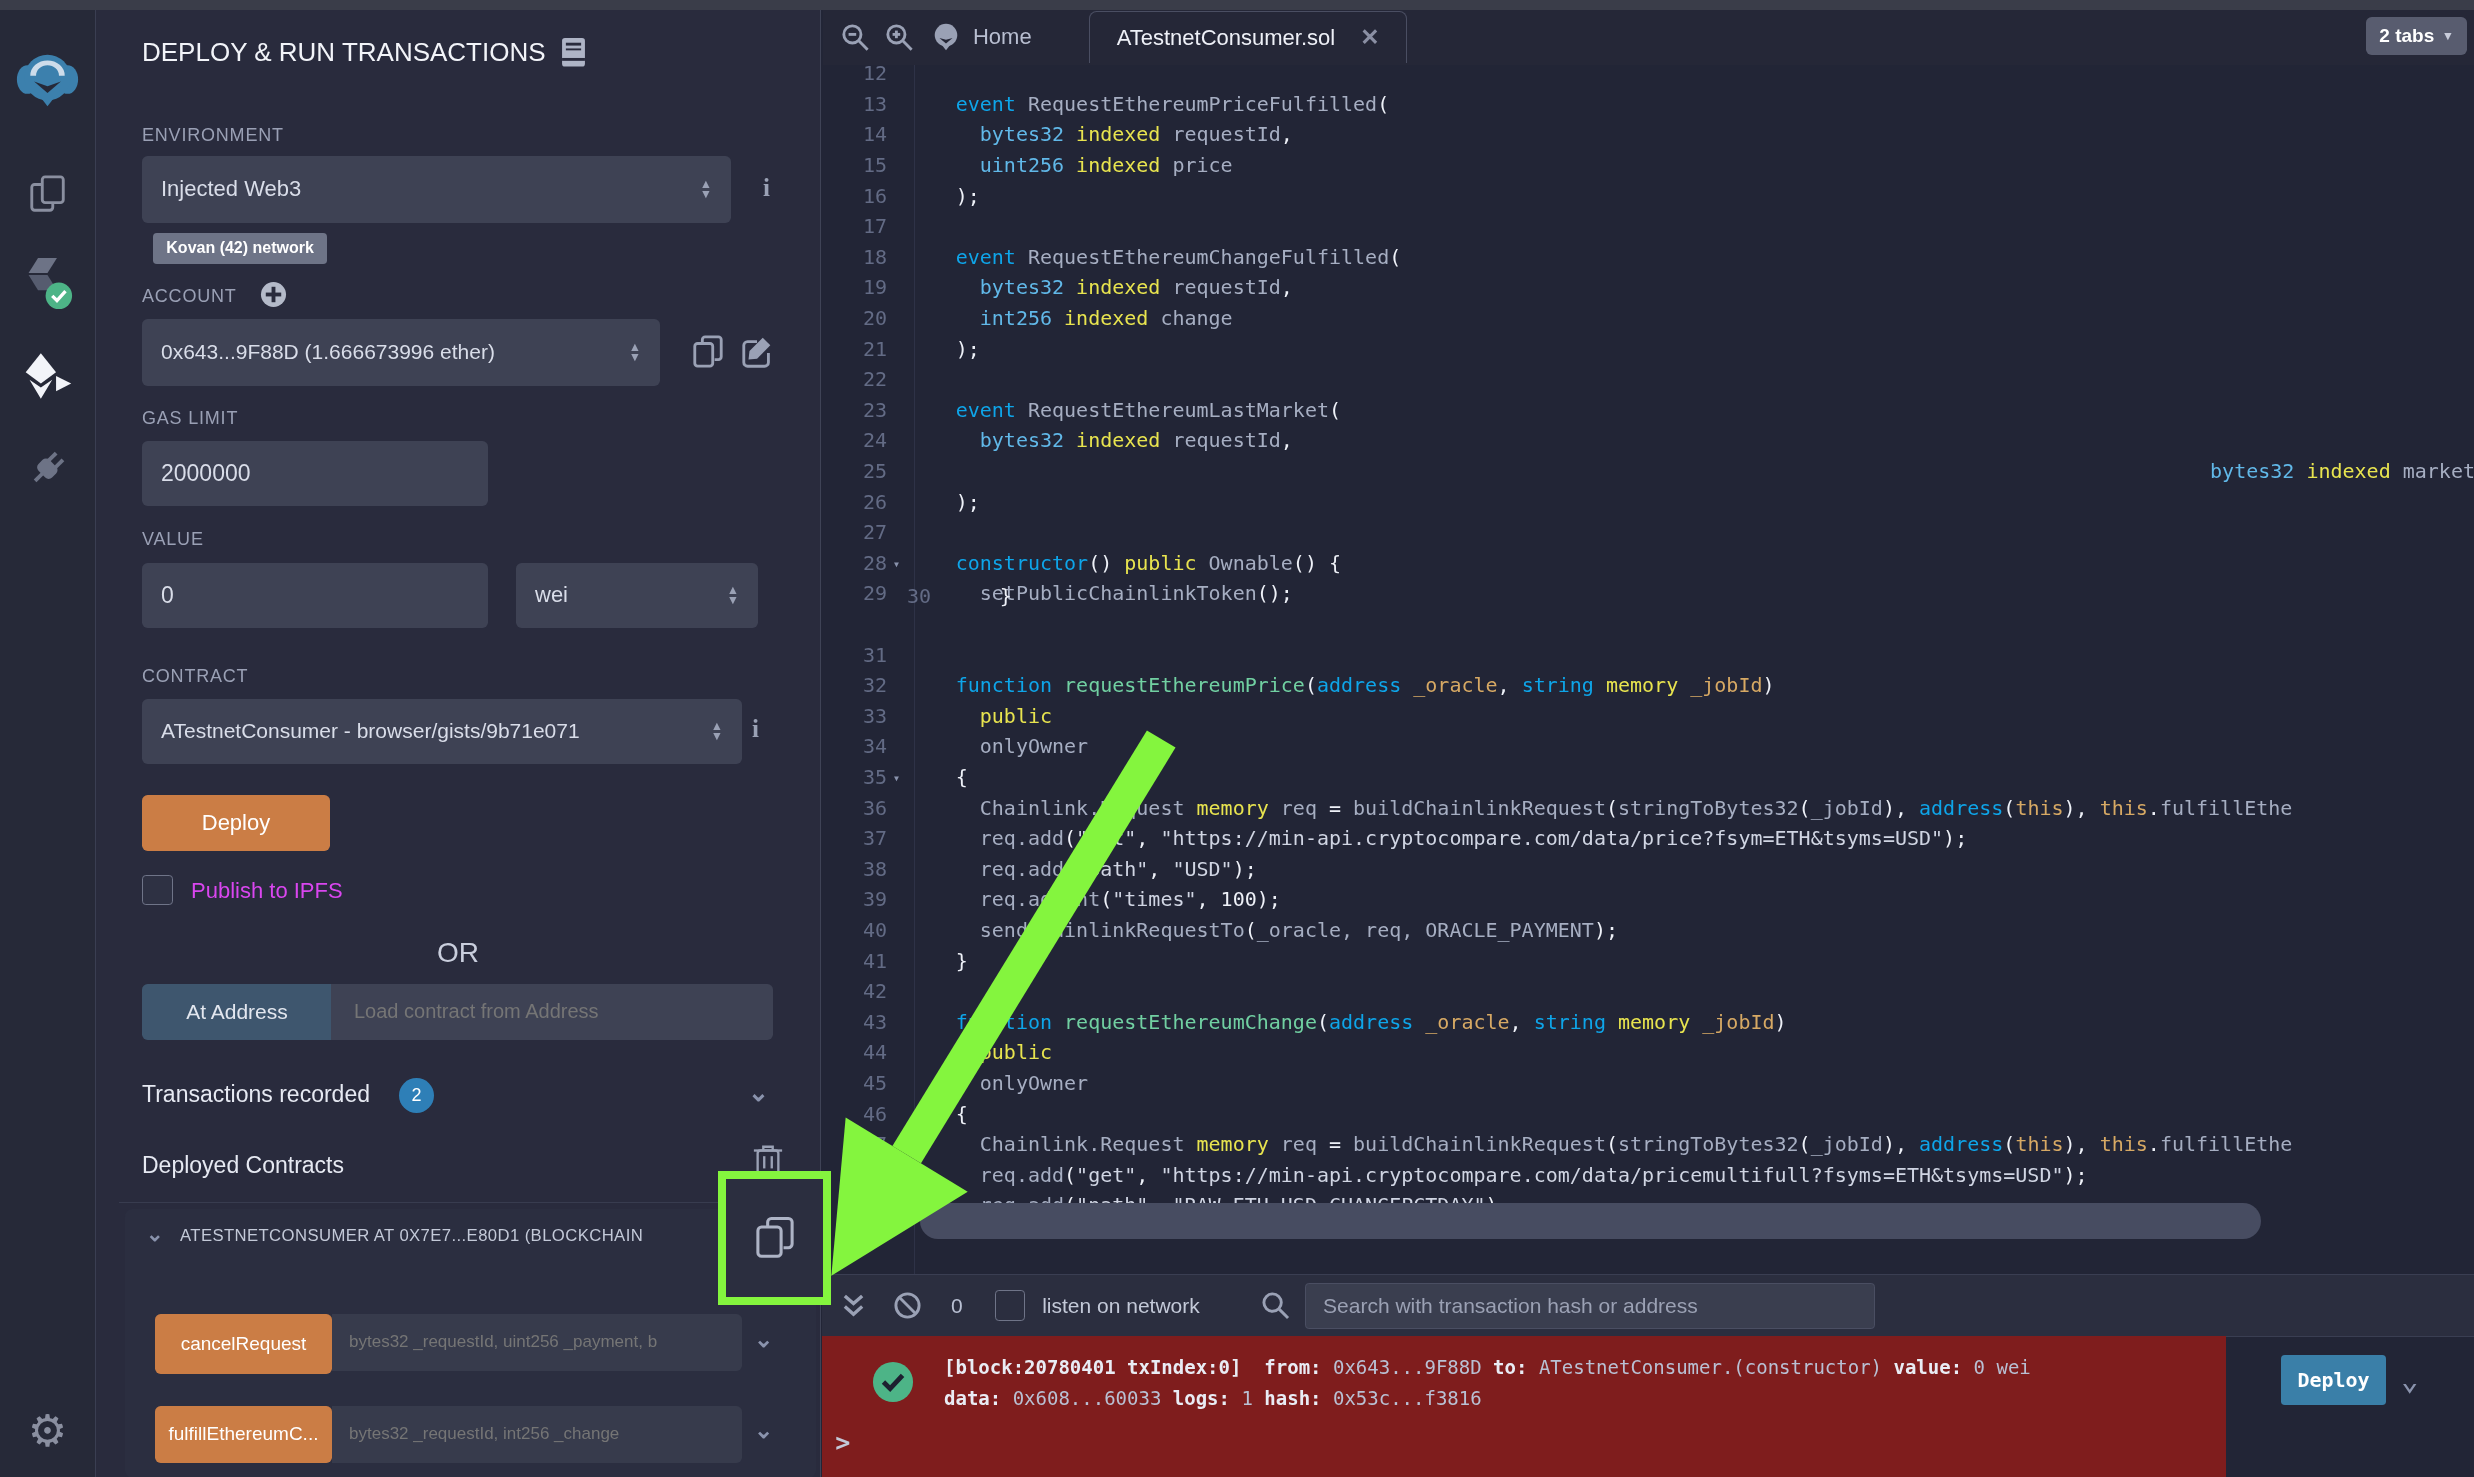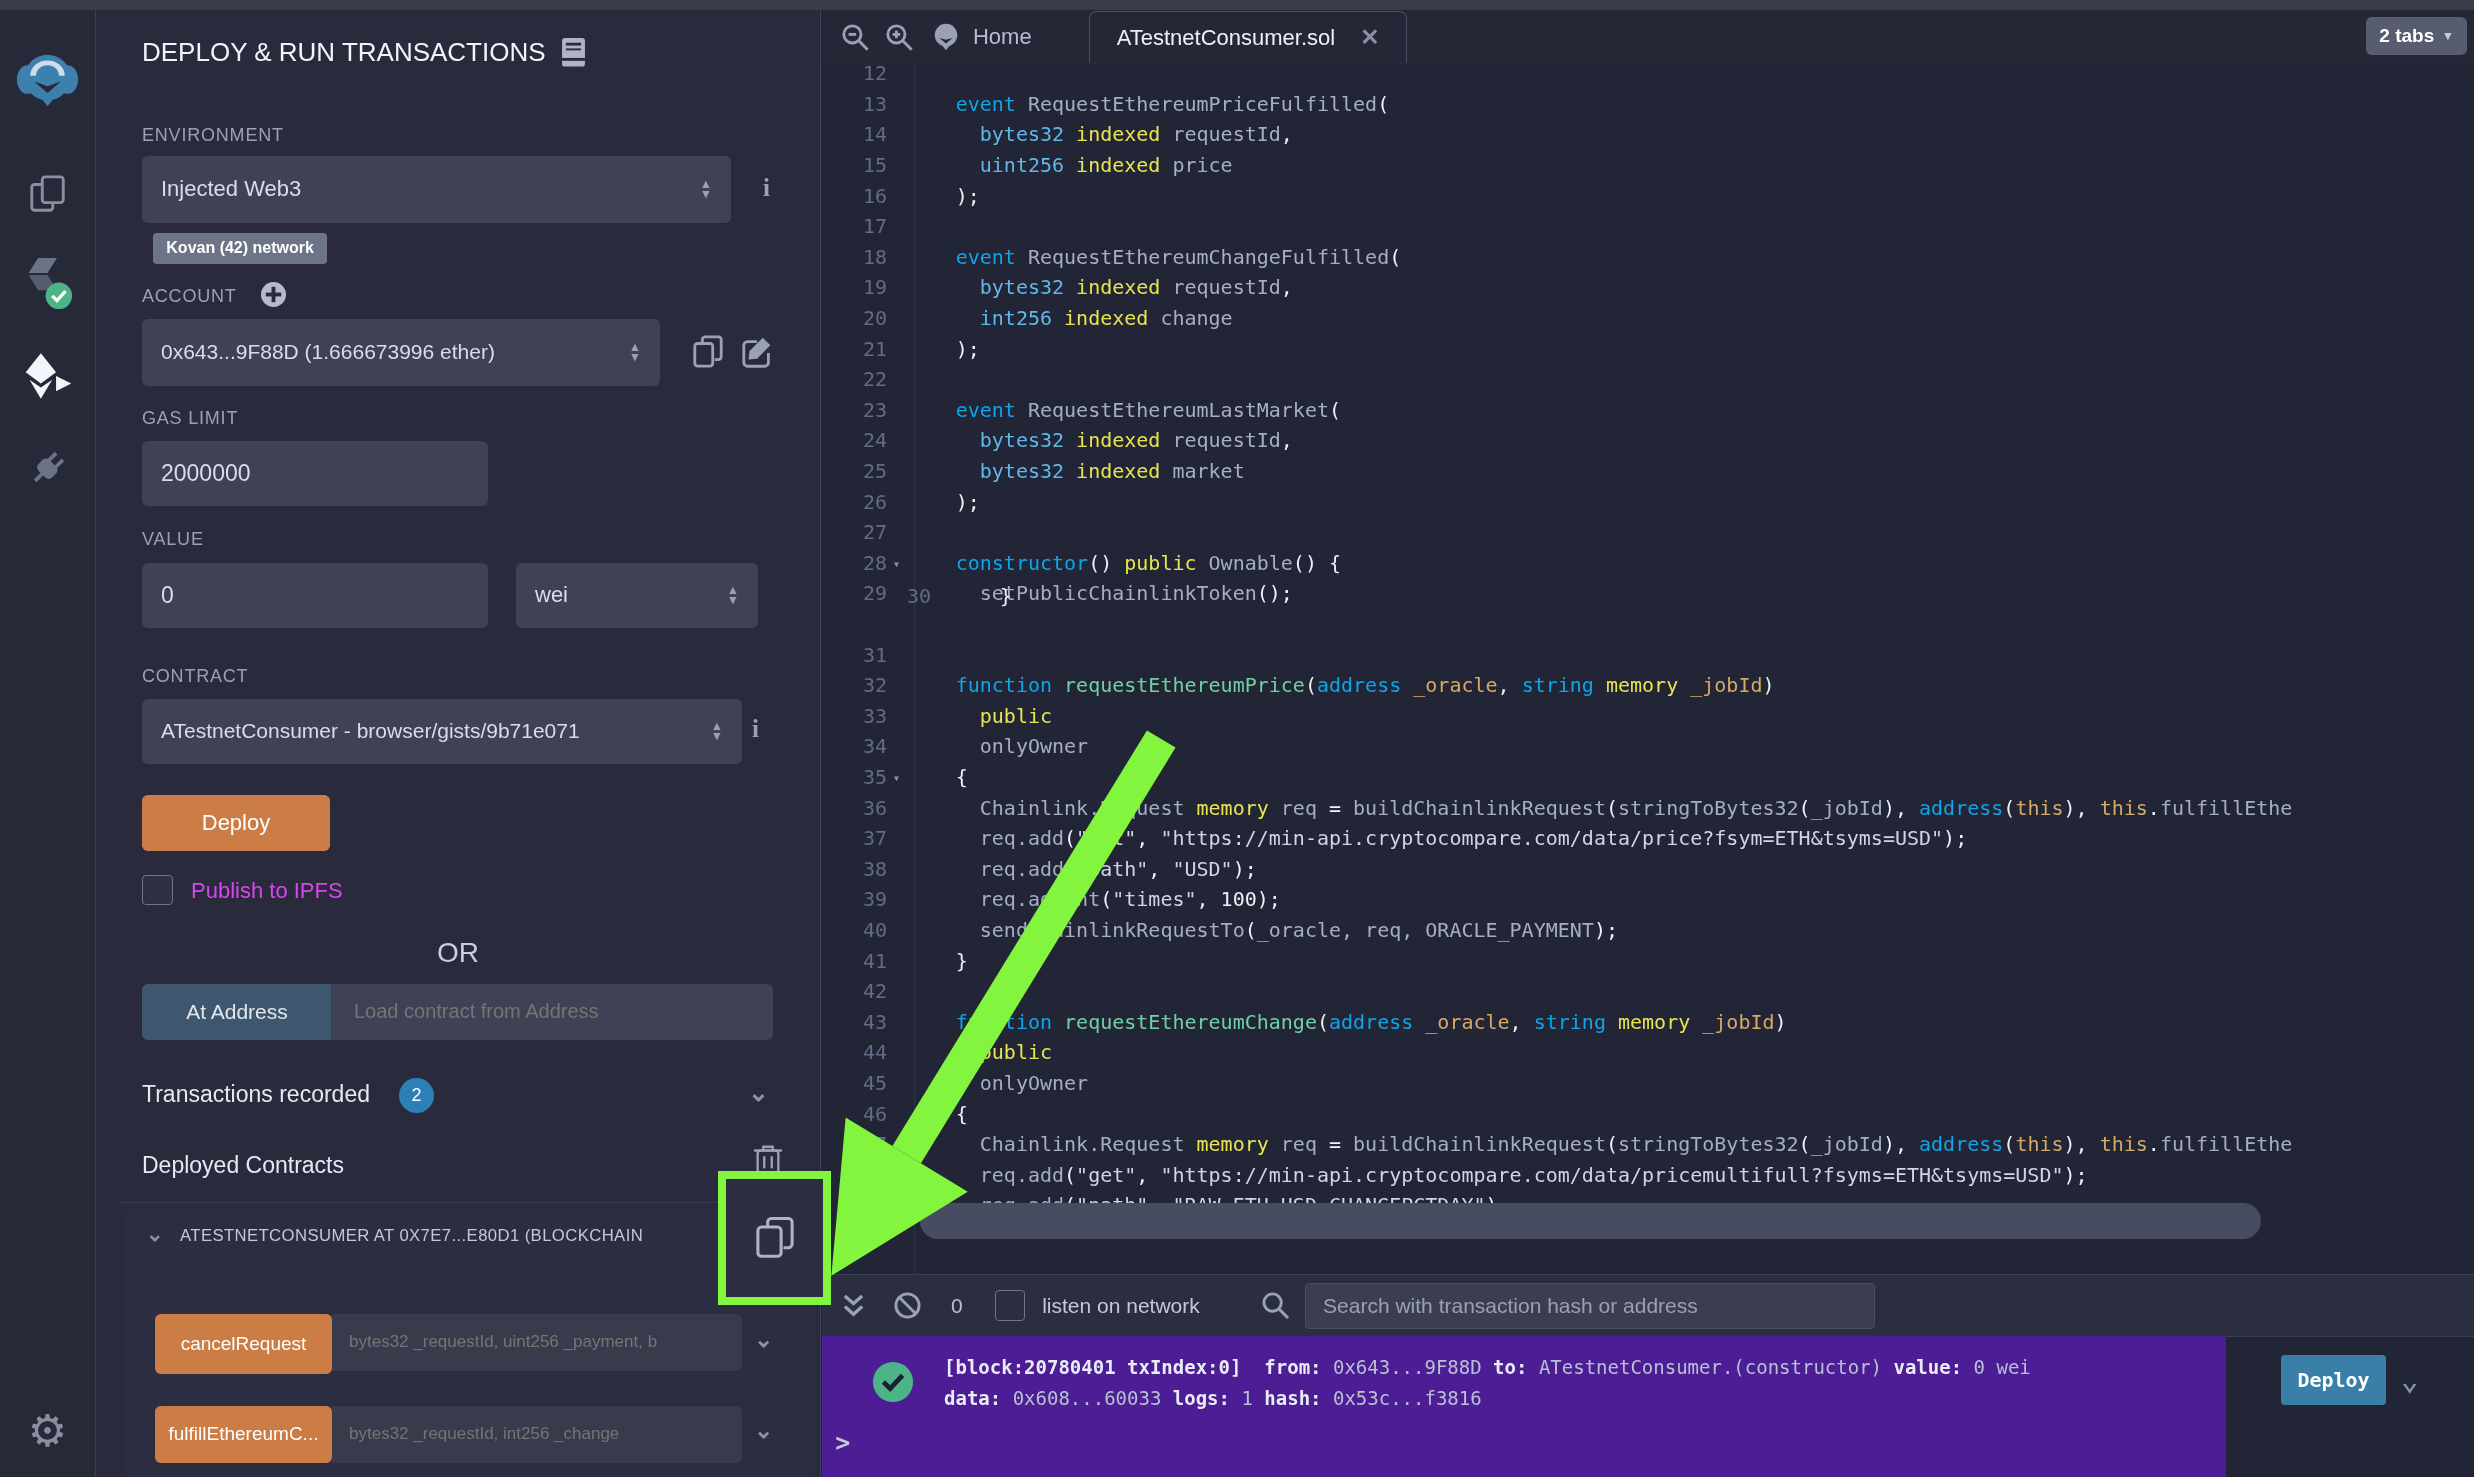--- a/index.html
+++ b/index.html
@@ -34,21 +34,21 @@
   .code-line{position:absolute;left:0;width:1653px;height:30.5px;display:flex;align-items:center;white-space:pre;}
   .ln{width:65px;text-align:right;color:#636b85;flex:none;}
   .fold{width:29px;padding-left:5.7px;font-size:12.4px;color:#8a93ad;flex:none;cursor:pointer;}
   .src{padding-left:34px;}
   .tk-kw{color:#0ea5e9}.tk-ty{color:#61b8e8}.tk-fn{color:#71d0a2}.tk-yl{color:#e8e44f}
   .tk-or{color:#d7a964}.tk-id{color:#a6aec2}.tk-pu{color:#eef1f8}.tk-st{color:#d0d5e3}
   #hscroll{left:920px;top:1203px;width:1341px;height:36px;background:#474c61;border-radius:18px;cursor:grab;}
   
   #termbar{left:822px;top:1274px;width:1653px;height:61px;background:#2b2e3f;border-top:1px solid #3a3e52;
       border-bottom:1px solid #3a3e52;display:flex;align-items:center;}
-  #termbody{left:822px;top:1336px;width:1404px;height:142px;background:#4c1d95;
+  #termbody{left:822px;top:1336px;width:1404px;height:142px;background:#7f1d1d;
       font-family:"DejaVu Sans Mono",monospace;}
   .logline{position:absolute;left:122px;font-size:19px;line-height:29px;white-space:pre;color:#b9c0d3;}
   .logline b{color:#e9ecf4;}
   #searchinput{background:#3a3e4f;border:1px solid #4a4e62;border-radius:3.8px;height:44px;width:534px;
       color:#d9dde9;font-size:21px;padding:0 17px;font-family:"Liberation Sans",sans-serif;}
   #searchinput::placeholder{color:#9ba1b4;}
   #debugbtn{position:absolute;left:1459px;top:19px;width:105px;height:50px;background:#3a7fa8;border:none;
       border-radius:3.8px;color:#fff;font-weight:bold;font-size:20px;font-family:"DejaVu Sans Mono",monospace;cursor:pointer;}
   .ckbox{width:30.5px;height:30.5px;border:1.9px solid #6f7488;border-radius:3.8px;background:transparent;cursor:pointer;box-sizing:border-box;}
   
@@ -254,21 +254,21 @@
       <div class="code-line" style="top: 85px;"><span class="ln">15</span><span class="fold"></span><span class="src"><span class="tk-ty">  uint256</span><span class="tk-yl"> indexed</span><span class="tk-id"> price</span></span></div>
       <div class="code-line" style="top: 116px;"><span class="ln">16</span><span class="fold"></span><span class="src"><span class="tk-pu">);</span></span></div>
       <div class="code-line" style="top: 146px;"><span class="ln">17</span><span class="fold"></span><span class="src"></span></div>
       <div class="code-line" style="top: 177px;"><span class="ln">18</span><span class="fold"></span><span class="src"><span class="tk-kw">event</span><span class="tk-id"> RequestEthereumChangeFulfilled</span><span class="tk-pu">(</span></span></div>
       <div class="code-line" style="top: 207px;"><span class="ln">19</span><span class="fold"></span><span class="src"><span class="tk-ty">  bytes32</span><span class="tk-yl"> indexed</span><span class="tk-id"> requestId</span><span class="tk-pu">,</span></span></div>
       <div class="code-line" style="top: 238px;"><span class="ln">20</span><span class="fold"></span><span class="src"><span class="tk-ty">  int256</span><span class="tk-yl"> indexed</span><span class="tk-id"> change</span></span></div>
       <div class="code-line" style="top: 269px;"><span class="ln">21</span><span class="fold"></span><span class="src"><span class="tk-pu">);</span></span></div>
       <div class="code-line" style="top: 299px;"><span class="ln">22</span><span class="fold"></span><span class="src"></span></div>
       <div class="code-line" style="top: 330px;"><span class="ln">23</span><span class="fold"></span><span class="src"><span class="tk-kw">event</span><span class="tk-id"> RequestEthereumLastMarket</span><span class="tk-pu">(</span></span></div>
       <div class="code-line" style="top: 360px;"><span class="ln">24</span><span class="fold"></span><span class="src"><span class="tk-ty">  bytes32</span><span class="tk-yl"> indexed</span><span class="tk-id"> requestId</span><span class="tk-pu">,</span></span></div>
-      <div class="code-line" style="top: 391px;"><span class="ln">25</span><span class="fold"></span><span class="src"><span class="tk-ty">  bytes32</span><span class="tk-yl"> indexed</span><span class="tk-id"> market</span></span></div>
+      <div class="code-line" style="top: 391px; justify-content: space-between;"><span class="ln">25</span><span class="fold"></span><span class="src"><span class="tk-ty">  bytes32</span><span class="tk-yl"> indexed</span><span class="tk-id"> market</span></span></div>
       <div class="code-line" style="top: 422px;"><span class="ln">26</span><span class="fold"></span><span class="src"><span class="tk-pu">);</span></span></div>
       <div class="code-line" style="top: 452px;"><span class="ln">27</span><span class="fold"></span><span class="src"></span></div>
       <div class="code-line" style="top: 483px;"><span class="ln">28</span><span class="fold">▾</span><span class="src"><span class="tk-kw">constructor</span><span class="tk-pu">()</span><span class="tk-yl"> public</span><span class="tk-id"> Ownable</span><span class="tk-pu">() {</span></span></div>
       <div class="code-line" style="top: 513px;"><span class="ln">29</span><span class="fold"></span><span class="src"><span class="tk-id">  setPublicChainlinkToken</span><span class="tk-pu">();</span></span></div>
       <div class="code-line" style="top: 516px; padding-left: 44px;"><span class="ln">30</span><span class="fold"></span><span class="src"><span class="tk-pu">}</span></span></div>
       <div class="code-line" style="top: 575px;"><span class="ln">31</span><span class="fold"></span><span class="src"></span></div>
       <div class="code-line" style="top: 605px;"><span class="ln">32</span><span class="fold"></span><span class="src"><span class="tk-kw">function</span><span class="tk-fn"> requestEthereumPrice</span><span class="tk-pu">(</span><span class="tk-kw">address</span><span class="tk-or"> _oracle</span><span class="tk-pu">,</span><span class="tk-kw"> string</span><span class="tk-yl"> memory</span><span class="tk-or"> _jobId</span><span class="tk-pu">)</span></span></div>
       <div class="code-line" style="top: 636px;"><span class="ln">33</span><span class="fold"></span><span class="src"><span class="tk-yl">  public</span></span></div>
       <div class="code-line" style="top: 666px;"><span class="ln">34</span><span class="fold"></span><span class="src"><span class="tk-id">  onlyOwner</span></span></div>
       <div class="code-line" style="top: 697px;"><span class="ln">35</span><span class="fold">▾</span><span class="src"><span class="tk-pu">{</span></span></div>

